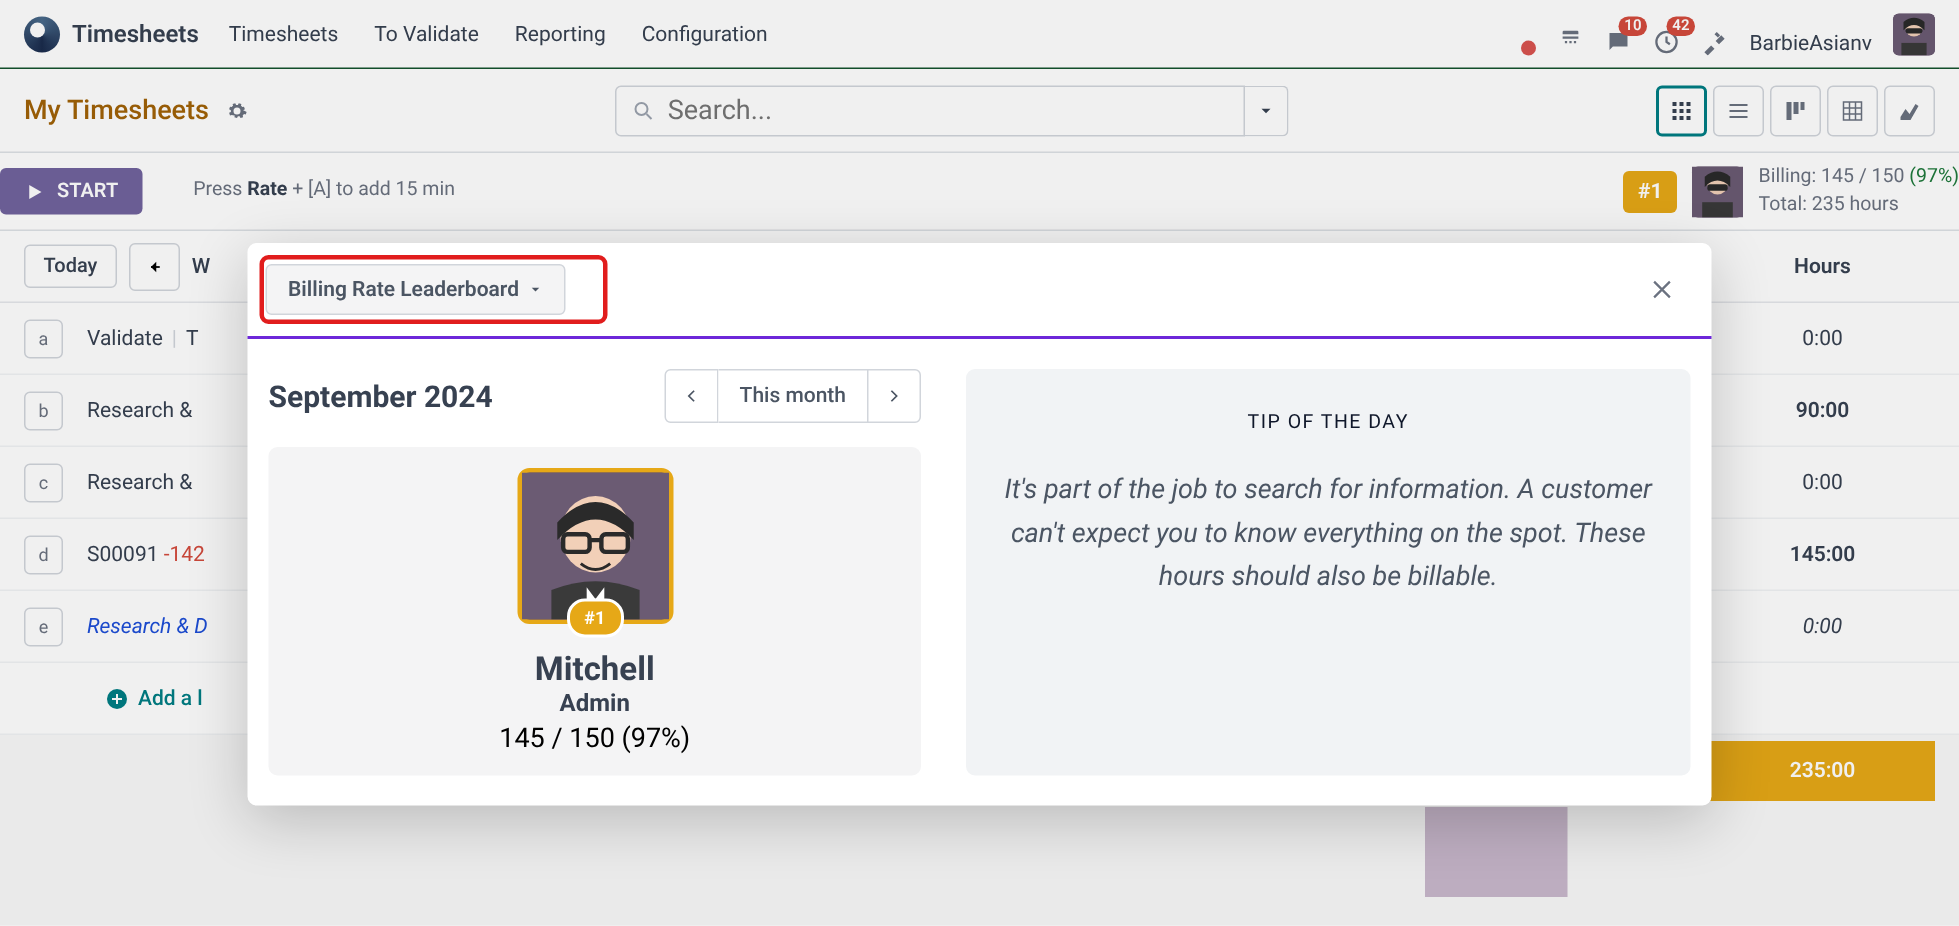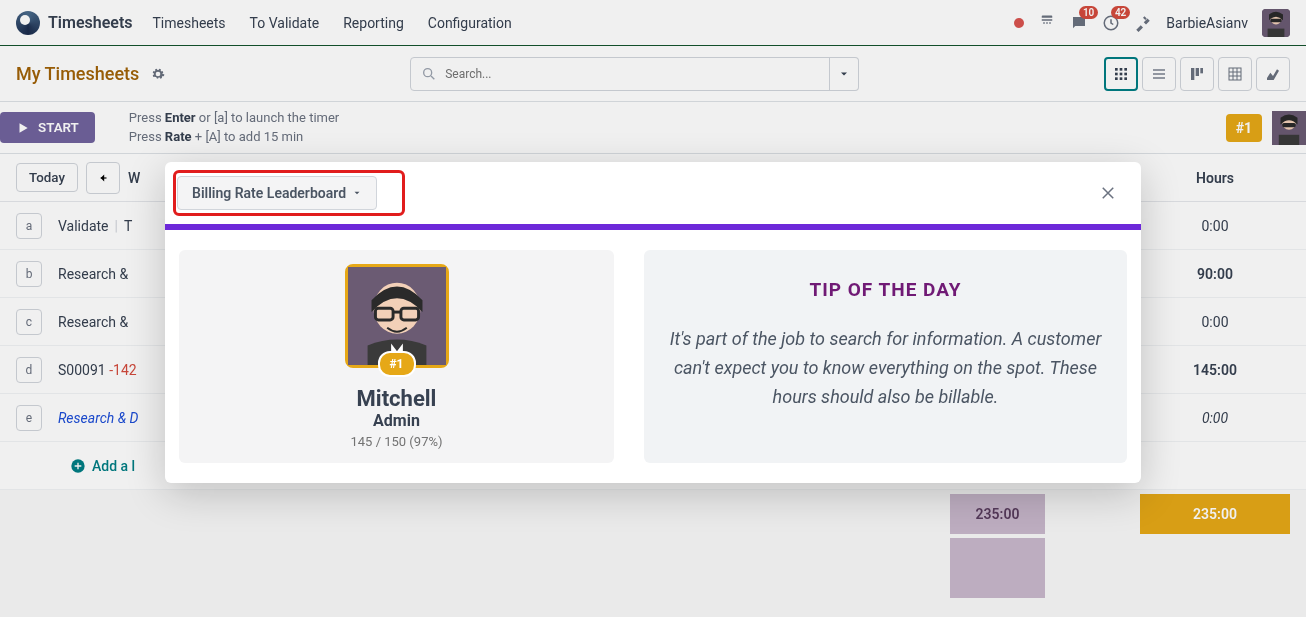--- a/index.html
+++ b/index.html
@@ -5,33 +5,33 @@
   * { box-sizing: border-box; margin: 0; padding: 0; font-family: -apple-system, BlinkMacSystemFont, "Segoe UI", Roboto, sans-serif; }
   body { width: 1306px; height: 617px; background: #f9f9f9; overflow: hidden; position: relative; color: #374151; font-size: 14px; }
   
   
   .topnav { height: 46px; background: #fff; border-bottom: 1px solid #14532d; display: flex; align-items: center; padding: 0 16px; gap: 8px; }
   .app-icon { width: 24px; height: 24px; border-radius: 50%; background: conic-gradient(from 180deg, #1a2b4c, #4a6b8c, #1a2b4c); display:inline-block; position:relative; }
   .app-icon::after { content:""; position:absolute; width:10px; height:10px; border-radius:50%; background:#fff; top:4px; left:4px; }
   .app-title { font-weight: 600; font-size: 16px; color: #374151; margin-right: 12px; }
   .nav-links { display: flex; gap: 24px; }
   .nav-links span { color: #374151; cursor: pointer; }
-  .nav-right { margin-left: auto; display: flex; align-items: center; gap: 14px; }
+  .nav-right { margin-left: auto; display: flex; align-items: flex-end; gap: 14px; }
   .reddot { width: 10px; height: 10px; background: #d9534f; border-radius: 50%; }
   .tray-icon { width: 18px; height: 18px; color: #6b7280; position:relative; }
   .badge { position:absolute; top:-8px; right:-10px; background:#d44b3d; color:#fff; border-radius:8px; font-size:10px; padding:1px 4px; font-weight:600; }
   .username { color:#374151; }
   .avatar-sm { width: 28px; height: 28px; border-radius: 4px; background: #5e4b66; display:flex; align-items:center; justify-content:center; overflow:hidden; }
 
   
   .controlbar { height: 56px; display:flex; align-items:center; padding: 0 16px; gap:12px; border-bottom: 1px solid #dee2e6; background:#fff; }
   .page-title { font-size: 18px; font-weight: 500; color:#a16207; }
   .gear { color:#6b7280; }
   .searchbox { margin-left:auto; margin-right:auto; width: 420px; height: 34px; border:1px solid #d1d5db; border-radius:4px 0 0 4px; display:flex; align-items:center; padding:0 10px; color:#9ca3af; position:relative; }
-  .searchbox input { border:none; outline:none; flex:1; font-size:12px; background:transparent; }
+  .searchbox input { border:none; outline:none; flex:1; font-size:18px; background:transparent; }
   .search-caret { width:30px; height:34px; border:1px solid #d1d5db; border-left:none; border-radius:0 4px 4px 0; display:flex; align-items:center; justify-content:center; margin-left:-1px; }
   .viewbtns { display:flex; gap:4px; }
   .viewbtn { width:34px; height:34px; border:1px solid #d1d5db; border-radius:4px; display:flex; align-items:center; justify-content:center; background:#fff; cursor:pointer; color:#6b7280;}
   .viewbtn.active { border-color:#017e84; border-width:2px; color:#374151; }
 
   
   .actionbar { height: 52px; display:flex; align-items:center; padding: 0 0; gap:34px; border-bottom:1px solid #dee2e6; background:#fff; }
   .startbtn { background:#71639e; color:#fff; border:none; padding:8px 16px; border-radius:4px; font-weight:600; display:flex; align-items:center; gap:8px; cursor:pointer; }
   .hints { color:#6b7280; font-size:13px; line-height:1.4; }
   .hints b { color:#374151; }
@@ -65,41 +65,41 @@
   .totals .purple { background:#c9b8cc; color:#5a3d5f; }
   .totals .gold { background:#e6a817; color:#fff; width:150px; margin-left:auto; margin-right:16px;}
   .totals-gap { width: 95px; }
   .purplebar { height:60px; display:flex; }
   .purplebar .spacer { flex:1; }
   .purplebar .bar { width:95px; background:#c9b8cc; margin-right: calc(150px + 16px + 95px); }
 
   
   .overlay { position:absolute; inset:0; background:rgba(0,0,0,0.06); display:flex; align-items:flex-start; justify-content:center; padding-top:162px; }
   .modal { width: 976px; background:#fff; border-radius:6px; box-shadow: 0 10px 40px rgba(0,0,0,0.2); position:relative; padding-bottom:20px;}
-  .modal-header { display:flex; align-items:center; padding: 14px 16px 14px 12px; border-bottom:6px solid #6d28d9; }
+  .modal-header { display:flex; align-items:center; padding: 14px 16px 14px 12px; border-bottom:2px solid #6d28d9; }
   .leaderboard-toggle { border:1px solid #d1d5db; border-radius:4px; padding:8px 14px; font-weight:600; color:#4b5563; cursor:pointer; display:flex; align-items:center; gap:6px; background:#f4f4f5;}
   .highlight-box { position:absolute; top:8px; left:8px; width: 232px; height: 46px; border:3px solid #e11d1d; border-radius:6px; pointer-events:none; }
   .closex { margin-left:auto; font-size:22px; color:#6b7280; cursor:pointer; padding:4px 8px;}
   .modal-body { display:flex; gap:30px; padding: 20px 14px 0 14px; }
   .left-col { flex:1; }
   .month-row { display:flex; align-items:center; gap:10px; margin-bottom:16px;}
   .month-title { font-size:20px; font-weight:700; color:#374151; flex:1;}
   .month-nav { display:flex; }
   .month-nav .seg { height:36px; border:1px solid #d1d5db; display:flex; align-items:center; justify-content:center; cursor:pointer; background:#fff; color:#4b5563;}
   .month-nav .seg:first-child { border-radius:4px 0 0 4px; width:36px; }
   .month-nav .seg.mid { border-left:none; border-right:none; padding:0 14px; font-weight:500;}
   .month-nav .seg:last-child { border-radius:0 4px 4px 0; width:36px; }
   .leader-card { background:#f4f4f5; border-radius:6px; padding: 14px; text-align:center; }
   .leader-avatar-wrap { width:104px; height:104px; border:3px solid #e6a817; border-radius:8px; margin:0 auto; position:relative; background:#5e4b66; display:flex; align-items:flex-end; justify-content:center; overflow:visible;}
   .rank-pill { position:absolute; bottom:-12px; left:50%; transform:translateX(-50%); background:#e6a817; color:#fff; font-weight:700; font-size:12px; padding:4px 10px; border-radius:12px; border:2px solid #fff;}
   .leader-name { margin-top:18px; font-size:22px; font-weight:700; color:#374151;}
   .leader-role { font-size:16px; font-weight:700; color:#374151; }
-  .leader-stats { margin-top:4px; color:#737373; font-size:13px;}
+  .leader-stats { margin-top:4px; color:#000000; font-size:18px;}
   .tip-card { flex:1; background:#f1f3f5; border-radius:6px; padding: 28px 24px; text-align:center; }
-  .tip-title { letter-spacing:1px; font-weight:700; color:#701a75; font-size:19px; margin-bottom:24px;}
+  .tip-title { letter-spacing:1px; font-weight:400; color:#0f172a; font-size:13px; margin-bottom:24px;}
   .tip-body { font-style:italic; font-size:18px; color:#4b5563; line-height:1.6;}
   
   svg { display:block; }
 </style>
 </head>
 <body>
 
 <div class="topnav">
   <span class="app-icon"></span>
   <span class="app-title">Timesheets</span>
@@ -213,34 +213,37 @@
 </div>
 
 <div class="actionbar">
   <button class="startbtn">
     <svg viewBox="0 0 24 24" width="14" height="14" fill="currentColor">
         <path d="M6 4l14 8-14 8z"></path>
       </svg>
     <span>START</span>
   </button>
   <div class="hints">
-    <div><span>Press </span><b>Enter</b><span> or [a] to launch the timer</span></div>
     <div><span>Press </span><b>Rate</b><span> + [A] to add 15 min</span></div>
   </div>
   <div class="rank-widget">
     <span class="rankbadge">#1</span>
     <span class="rank-avatar">
       <svg viewBox="0 0 40 40" width="34" height="34">
           <rect width="40" height="40" fill="#6b5b73"></rect>
           <circle cx="20" cy="14" r="8" fill="#f2d0b8"></circle>
           <path d="M10 8 Q20 0 30 8 L30 16 Q20 6 10 16 Z" fill="#2a2a2a"></path>
           <rect x="12" y="14" width="16" height="5" rx="2" fill="#2a2a2a"></rect>
           <rect x="8" y="28" width="24" height="12" fill="#3a3a3a"></rect>
         </svg>
     </span>
+    <div class="billing-stats">
+      <div><span>Billing: 145 / 150 </span><span class="pct">(97%)</span></div>
+      <div>Total: 235 hours</div>
+    </div>
   </div>
 </div>
 
 <div class="gridheader">
   <button class="todaybtn">Today</button>
   <button class="arrowbtn">
       <svg viewBox="0 0 24 24" width="14" height="14" fill="currentColor">
         <path d="M14 6l-6 6 6 6V6z"></path>
         <rect x="8" y="11" width="10" height="2" transform="rotate(0)"></rect>
       </svg>
@@ -306,20 +309,36 @@
       </div>
       <span class="closex">
         <svg viewBox="0 0 24 24" width="18" height="18" stroke="currentColor" stroke-width="2" fill="none">
             <path d="M5 5l14 14M19 5L5 19"></path>
           </svg>
       </span>
       <div class="highlight-box"></div>
     </div>
     <div class="modal-body">
       <div class="left-col">
+        <div class="month-row">
+          <span class="month-title">September 2024</span>
+          <div class="month-nav">
+            <div class="seg">
+                <svg viewBox="0 0 24 24" width="14" height="14" fill="none" stroke="currentColor" stroke-width="2">
+                  <path d="M15 6l-6 6 6 6"></path>
+                </svg>
+              </div>
+            <div class="seg mid">This month</div>
+            <div class="seg">
+                <svg viewBox="0 0 24 24" width="14" height="14" fill="none" stroke="currentColor" stroke-width="2">
+                  <path d="M9 6l6 6-6 6"></path>
+                </svg>
+              </div>
+          </div>
+        </div>
         <div class="leader-card">
           <div class="leader-avatar-wrap">
             <svg viewBox="0 0 100 100" width="98" height="98">
               <rect width="100" height="100" fill="#6b5b73"></rect>
               <ellipse cx="50" cy="42" rx="24" ry="26" fill="#f2d0b8"></ellipse>
               <path d="M24 34 Q50 6 76 34 L76 46 Q50 18 24 46 Z" fill="#2a2a2a"></path>
               <rect x="28" y="42" width="18" height="12" rx="3" fill="none" stroke="#2a2a2a" stroke-width="3"></rect>
               <rect x="54" y="42" width="18" height="12" rx="3" fill="none" stroke="#2a2a2a" stroke-width="3"></rect>
               <line x1="46" y1="46" x2="54" y2="46" stroke="#2a2a2a" stroke-width="3"></line>
               <path d="M40 62 Q50 70 60 62" fill="none" stroke="#2a2a2a" stroke-width="2"></path>

